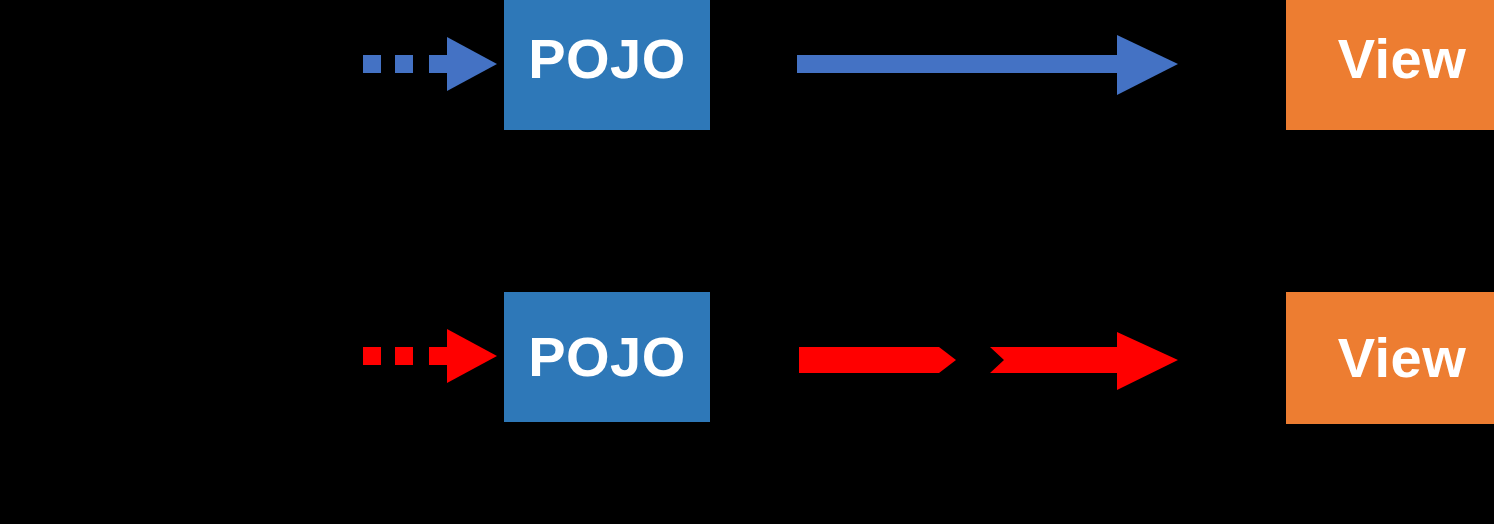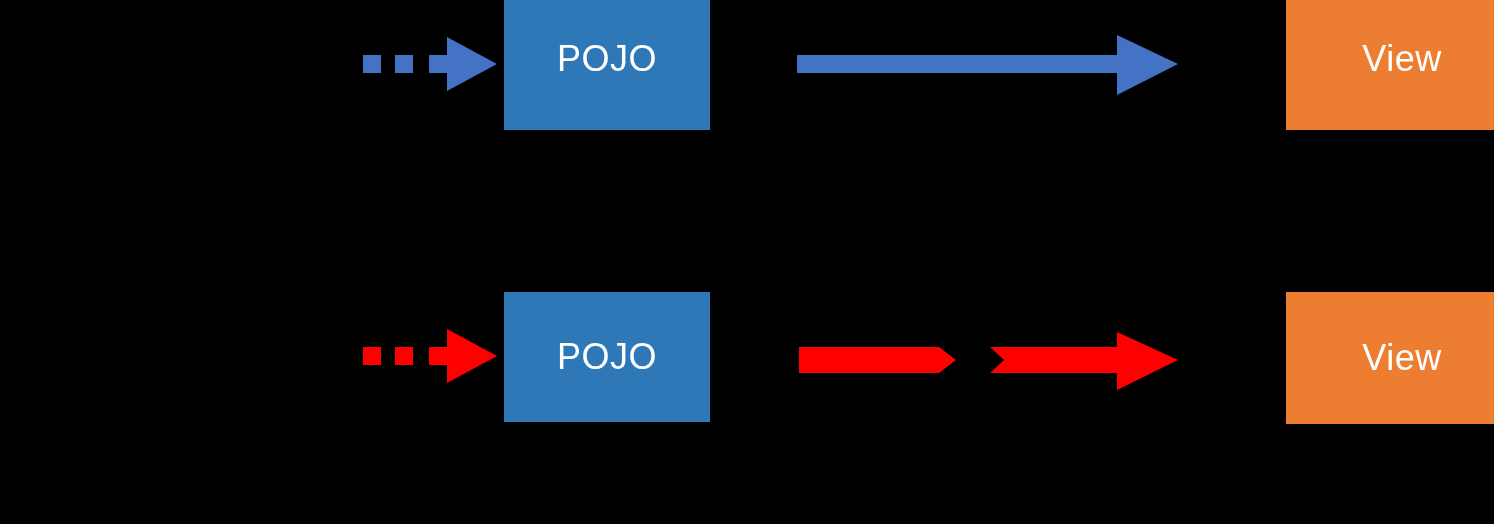--- a/index.html
+++ b/index.html
@@ -20,22 +20,22 @@
   }
   .node-box {
     position: absolute;
     display: flex;
     align-items: center;
     justify-content: center;
     box-sizing: border-box;
   }
   .node-label {
     color: #FFFFFF;
-    font-weight: normal;
-    font-size: 36px;
+    font-weight: bold;
+    font-size: 56px;
     line-height: 1;
     letter-spacing: 0.5px;
     white-space: nowrap;
     user-select: none;
   }
   .pojo-box { background: #2E78B8; }
   .view-box { background: #ED7D31; }
 
   
   #pojo-box-top {

